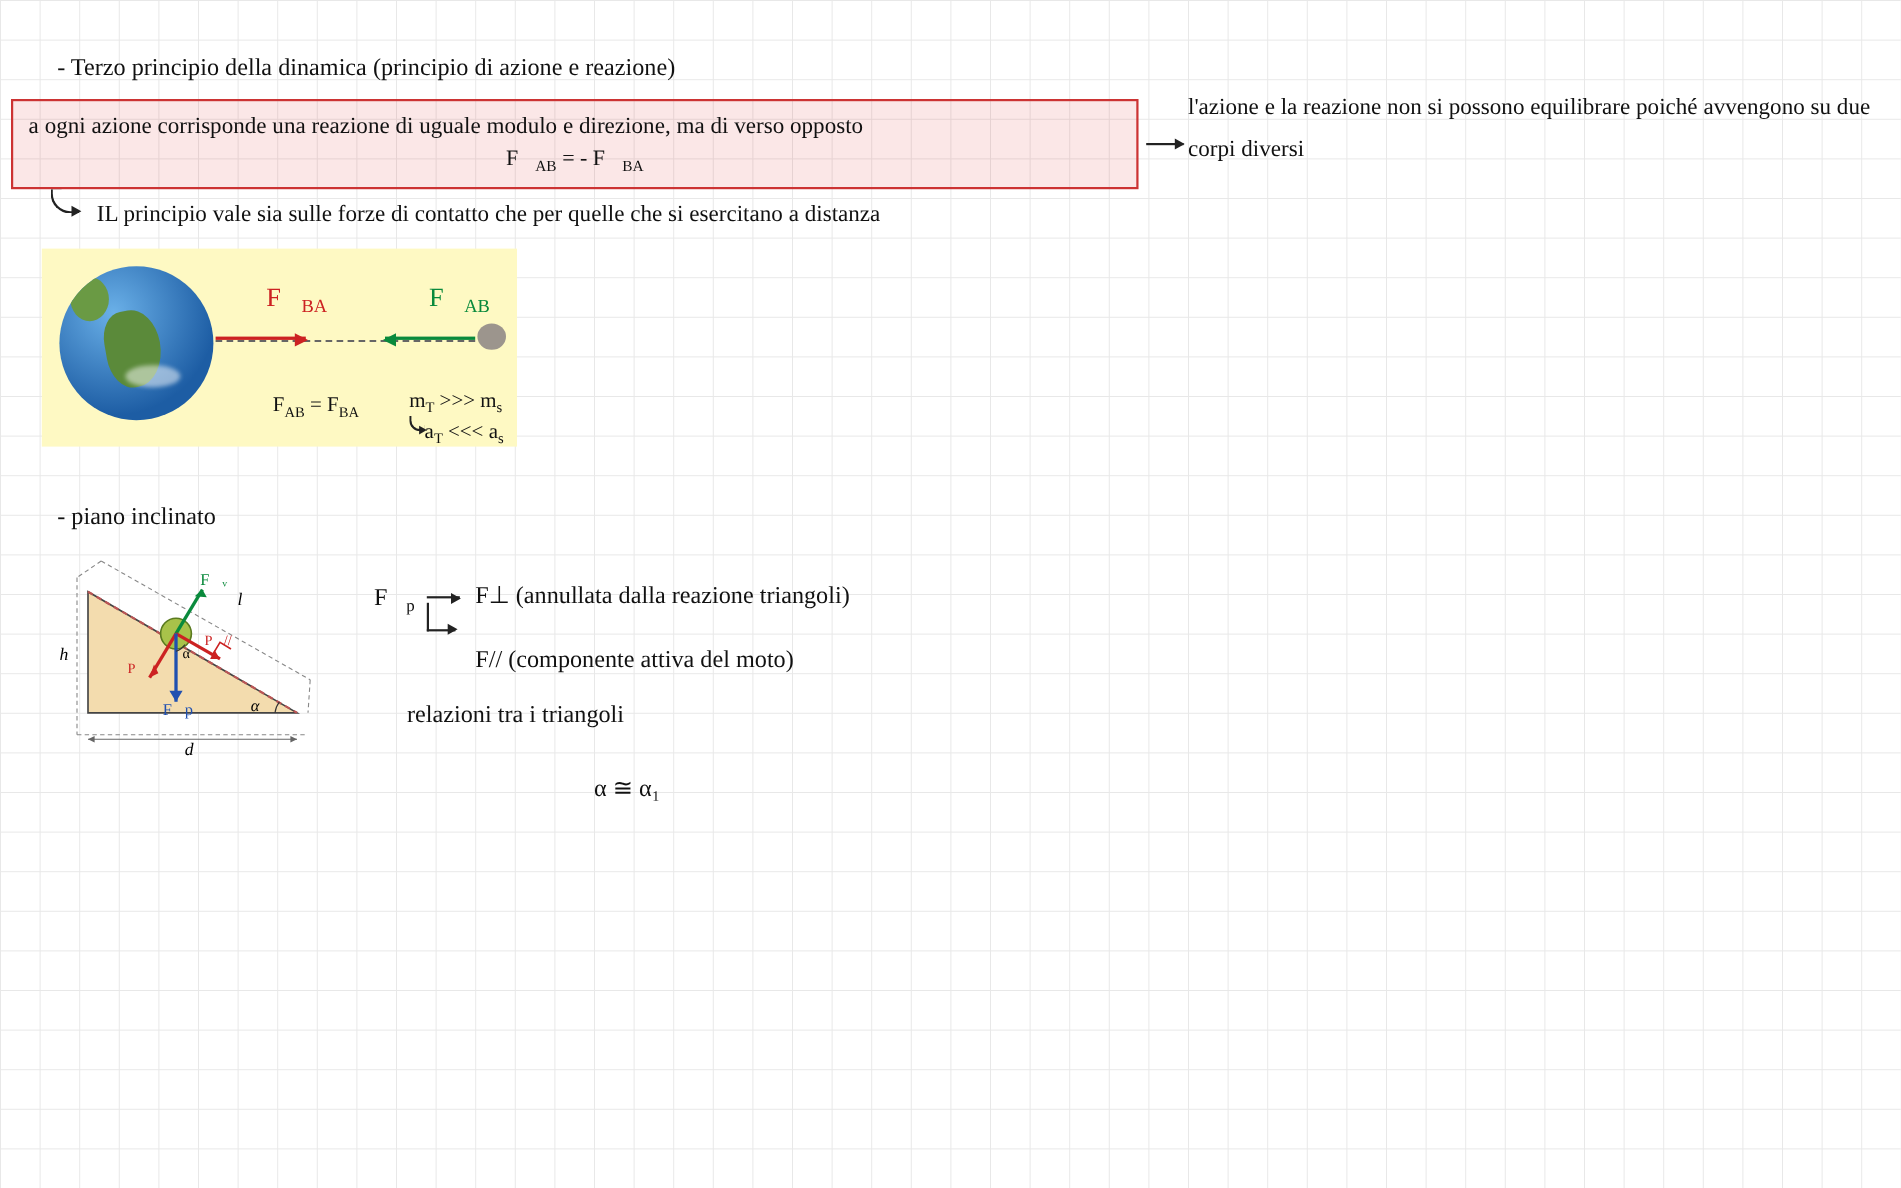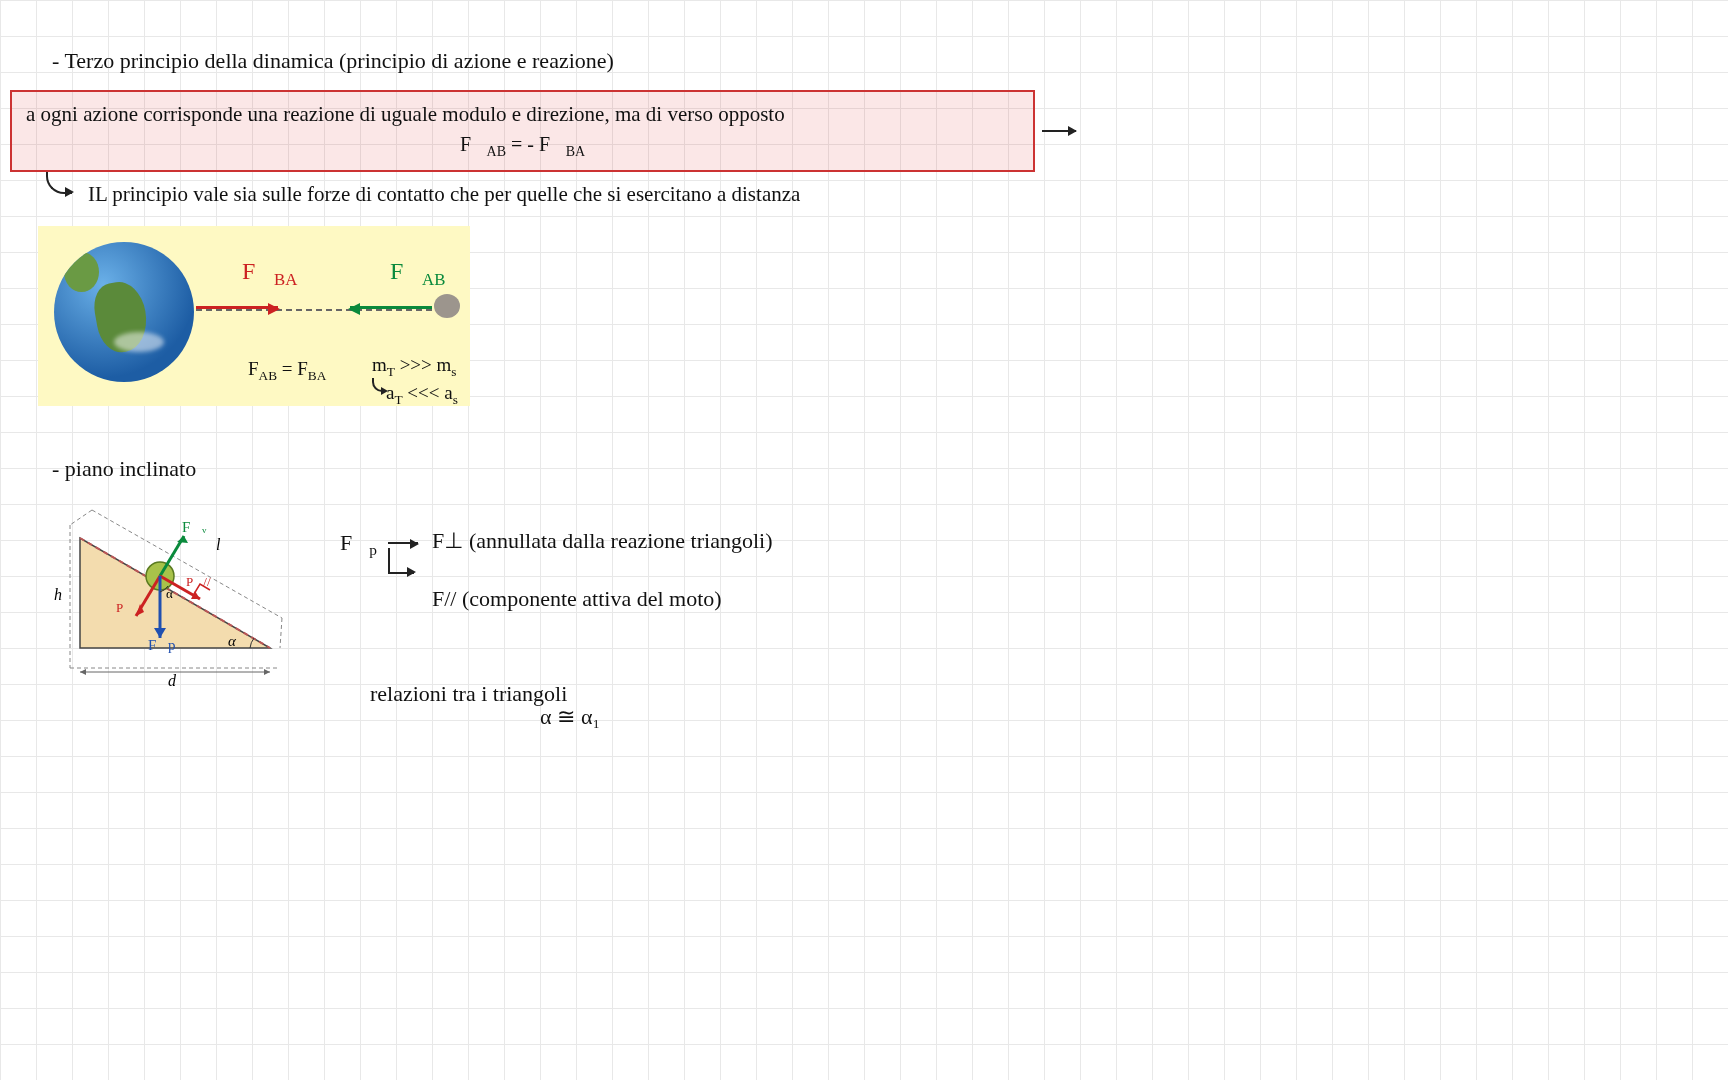--- a/index.html
+++ b/index.html
@@ -133,21 +133,21 @@
     }
 
     .fp-vec { position:absolute; left:340px; top:530px; font-size:22px; }
     .fp-arr1 { position:absolute; left:388px; top:542px; width:30px; height:0; border-top:2px solid #222;}
     .fp-arr1:after { content:''; position:absolute; right:-1px; top:-5px; border-left:9px solid #222; border-top:5px solid transparent; border-bottom:5px solid transparent;}
     .fperp-line { position:absolute; left:432px; top:528px; font-size:22px; }
     .fpar-line { position:absolute; left:432px; top:562px; font-size:22px;margin-top:24px; }
     .fp-arr2 { position:absolute; left:388px; top:548px; width:26px; height:26px; border-left:2px solid #222; border-bottom:2px solid #222;}
     .fp-arr2:after { content:''; position:absolute; right:-2px; bottom:-5px; border-left:9px solid #222; border-top:5px solid transparent; border-bottom:5px solid transparent;}
 
-    .relaz { position:absolute; left:370px; top:636px; font-size:22px;margin-top:45px; }
+    .relaz { position:absolute; left:370px; top:636px; font-size:22px; }
     .rel-line1 { position:absolute; left:520px; top:672px; font-size:22px; word-spacing: 10px;}
     .rel-line2 { position:absolute; left:540px; top:704px; font-size:22px; }
 
   </style>
 </head>
 <body>
 
 <div class="content">
 
   <div class="title">
@@ -155,20 +155,21 @@
   </div>
 
   <div class="hl-box">
     <div class="hl-line1">a ogni azione corrisponde una reazione di uguale modulo e direzione, ma di verso opposto</div>
     <div class="hl-eq">
       <span>F⃗<sub>AB</sub> = - F⃗<sub>BA</sub></span>
     </div>
   </div>
 
   <div class="side-arrow"></div>
+  <div class="side-note">l'azione e la reazione non si possono equilibrare poiché avvengono su due corpi diversi</div>
 
   <div class="corner-arrow"></div>
   <div class="sub-line">IL principio vale sia sulle forze di contatto che per quelle che si esercitano a distanza</div>
 
   <div class="diag1">
     <div class="earth">
       <div class="land1"></div>
         <div class="land2"></div>
         <div class="cloud"></div>
     </div>

